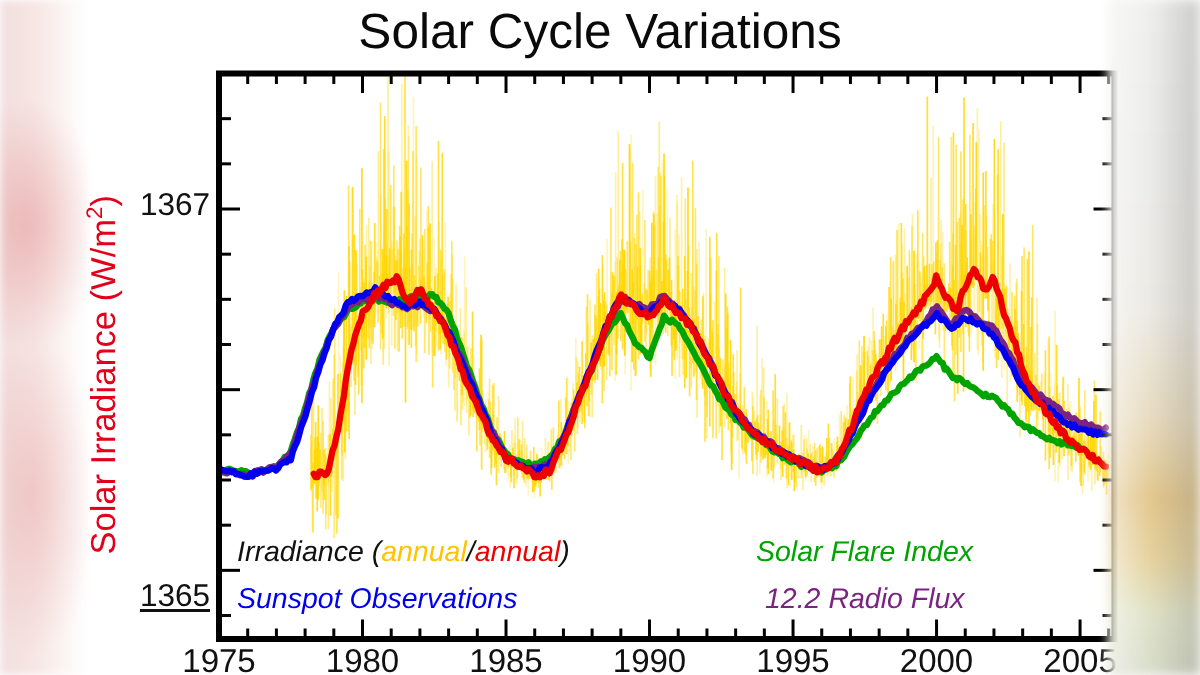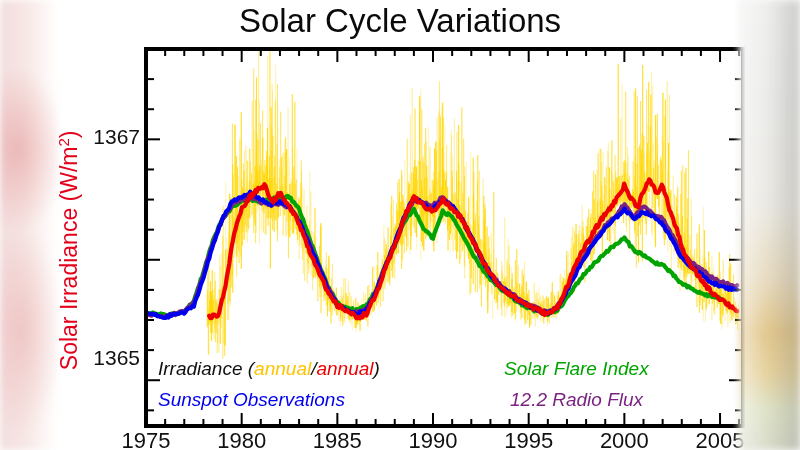--- a/index.html
+++ b/index.html
@@ -1757,21 +1757,21 @@
         <line x1="743" y1="109.22364217252186" x2="735" y2="109.22364217252186" stroke="#000" stroke-width="2"></line>
         <line x1="146" y1="79.11182108626093" x2="154" y2="79.11182108626093" stroke="#000" stroke-width="2"></line>
         <line x1="743" y1="79.11182108626093" x2="735" y2="79.11182108626093" stroke="#000" stroke-width="2"></line>
         <line x1="146" y1="49" x2="154" y2="49" stroke="#000" stroke-width="2"></line>
         <line x1="743" y1="49" x2="735" y2="49" stroke="#000" stroke-width="2"></line>
       </g>
     <rect id="plot-frame" x="146" y="49" width="597" height="377" fill="none" stroke="#000000" stroke-width="4"></rect>
   </svg>
 
   <div id="y-tick-labels">
-      <div class="ytick-label" style="top: 346px;">1365</div>
+      <div class="ytick-label" style="top: 386px; text-decoration: underline;">1365</div>
       <div class="ytick-label" style="top: 125.335px;">1367</div>
     </div>
   <div id="x-tick-labels">
       <div class="xtick-label" style="left: 146px;">1975</div>
       <div class="xtick-label" style="left: 241.673px;">1980</div>
       <div class="xtick-label" style="left: 337.346px;">1985</div>
       <div class="xtick-label" style="left: 433.019px;">1990</div>
       <div class="xtick-label" style="left: 528.692px;">1995</div>
       <div class="xtick-label" style="left: 624.365px;">2000</div>
       <div class="xtick-label" style="left: 720.038px;">2005</div>

